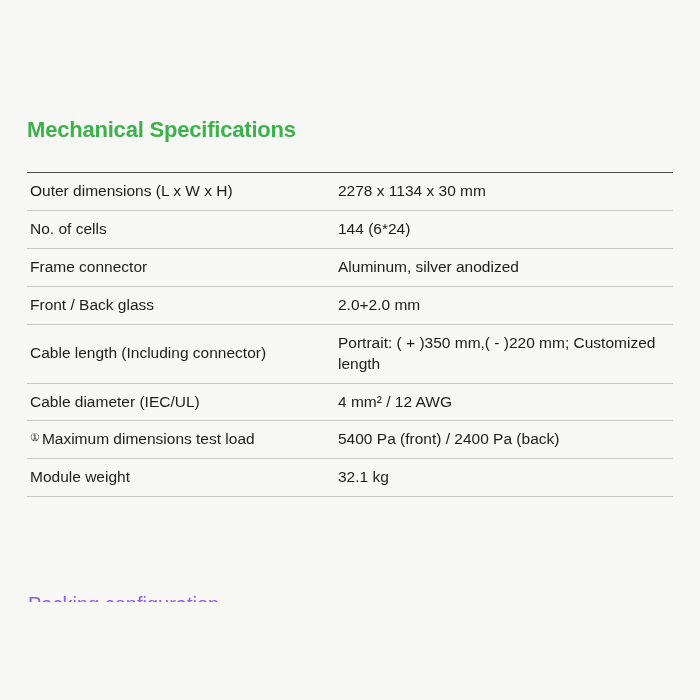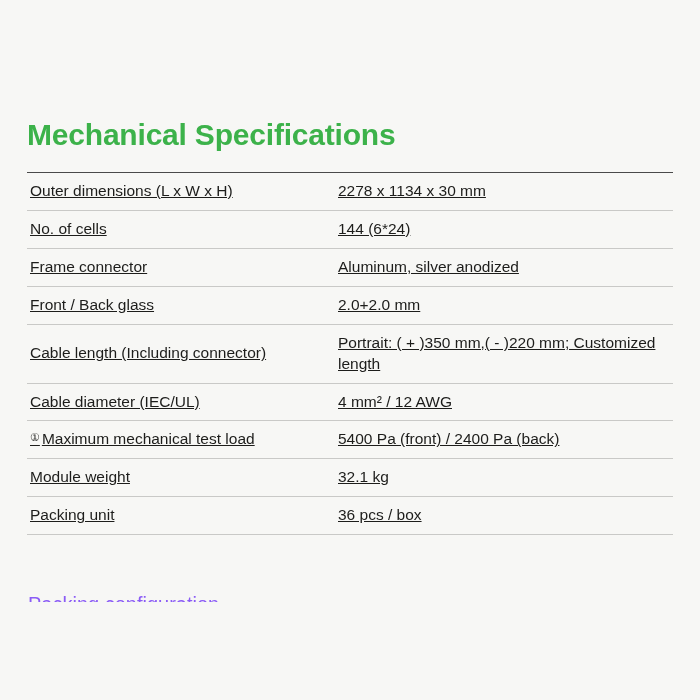--- a/index.html
+++ b/index.html
@@ -16,21 +16,21 @@
   .page {
     position: relative;
     width: 700px;
     height: 700px;
     box-sizing: border-box;
   }
   .spec-title {
     position: absolute;
     left: 27px;
     top: 118px;
-    font-size: 30px;
+    font-size: 22px;
     font-weight: bold;
     color: #3cb24a;
     letter-spacing: -0.2px;
     line-height: 1.1;
   }
   .spec-table {
     position: absolute;
     left: 27px;
     top: 172px;
     width: 646px;
@@ -42,21 +42,20 @@
   }
   .spec-table tr.first-row {
     border-top: 1px solid #4a4a4a;
   }
   .spec-table td {
     padding: 8px 2px 8px 2px;
     font-size: 15.5px;
     color: #1d1d1b;
     vertical-align: middle;
     line-height: 1.35;
-    text-decoration: underline;
   }
   .spec-table td.label {
     width: 300px;
     padding-left: 3px;
   }
   .spec-table td.value {
     padding-left: 6px;
   }
   .sup-mark {
     font-size: 11px;
@@ -107,30 +106,26 @@
       </tr>
       <tr>
         <td class="label">Cable length (Including connector)</td>
         <td class="value">Portrait: ( + )350 mm,( - )220 mm; Customized length</td>
       </tr>
       <tr>
         <td class="label">Cable diameter (IEC/UL)</td>
         <td class="value">4 mm² / 12 AWG</td>
       </tr>
       <tr>
-        <td class="label"><span class="sup-mark">①</span><span>Maximum mechanical test load</span></td>
+        <td class="label"><span class="sup-mark">①</span><span>Maximum dimensions test load</span></td>
         <td class="value">5400 Pa (front) / 2400 Pa (back)</td>
       </tr>
       <tr>
         <td class="label">Module weight</td>
         <td class="value">32.1 kg</td>
-      </tr>
-      <tr>
-        <td class="label">Packing unit</td>
-        <td class="value">36 pcs / box</td>
       </tr>
     </tbody>
   </table>
 
   <div class="partial-row">
     <span class="clip">Packing configuration</span>
   </div>
 
 </div>
 

